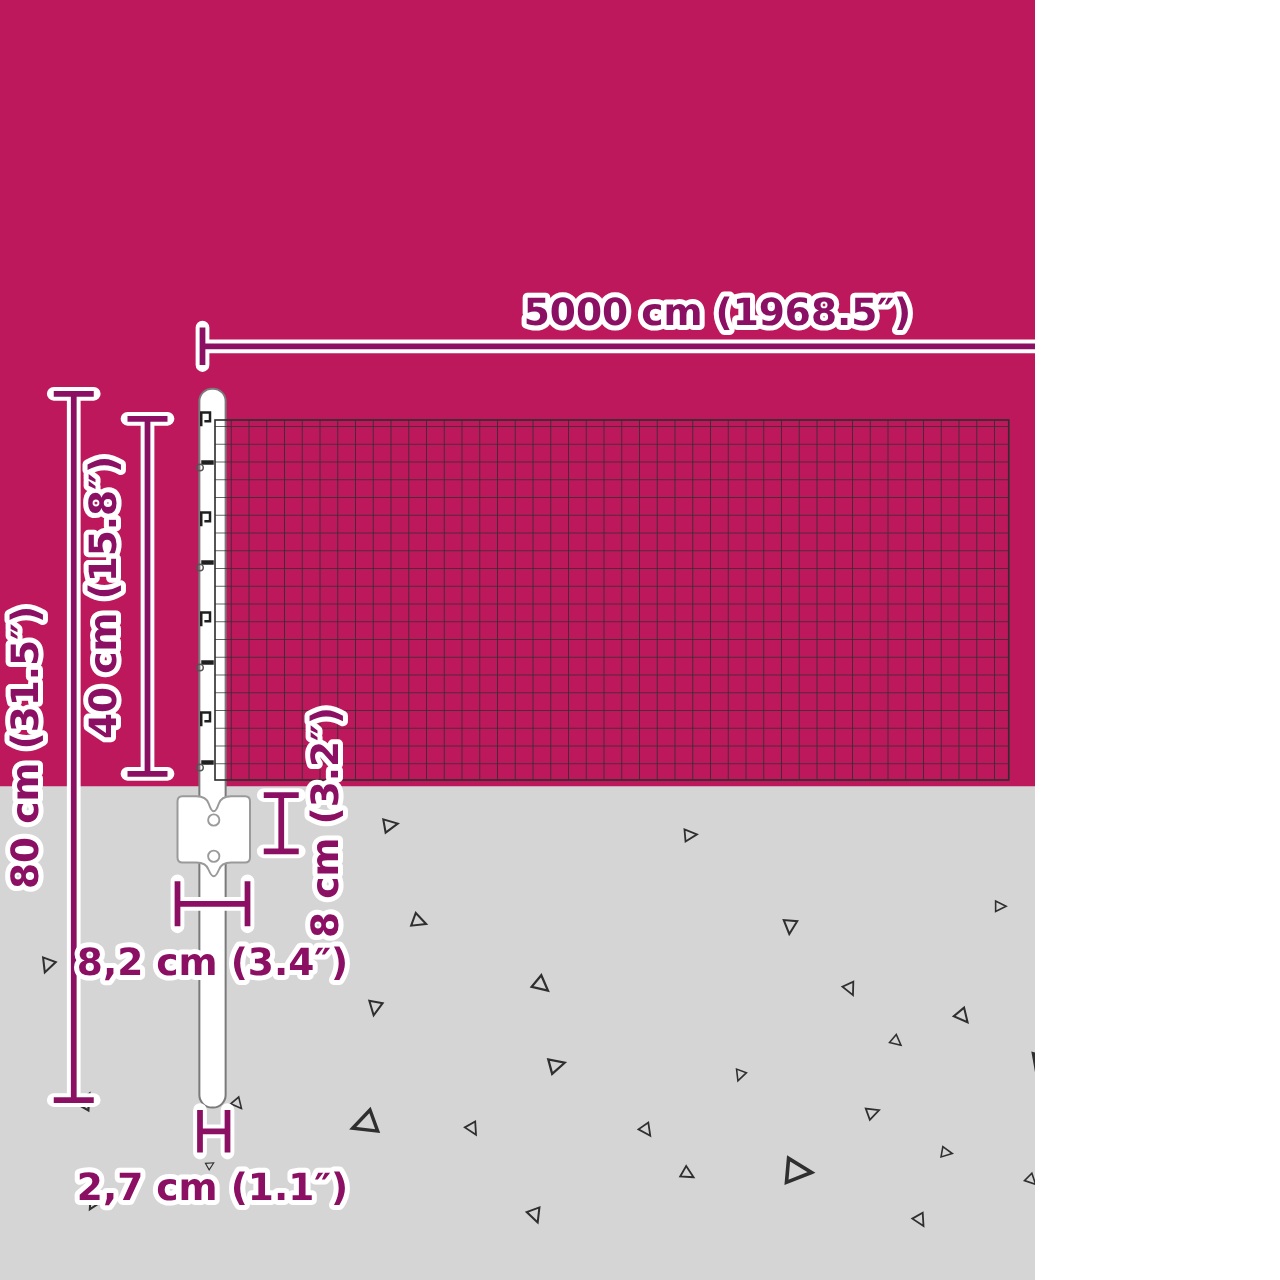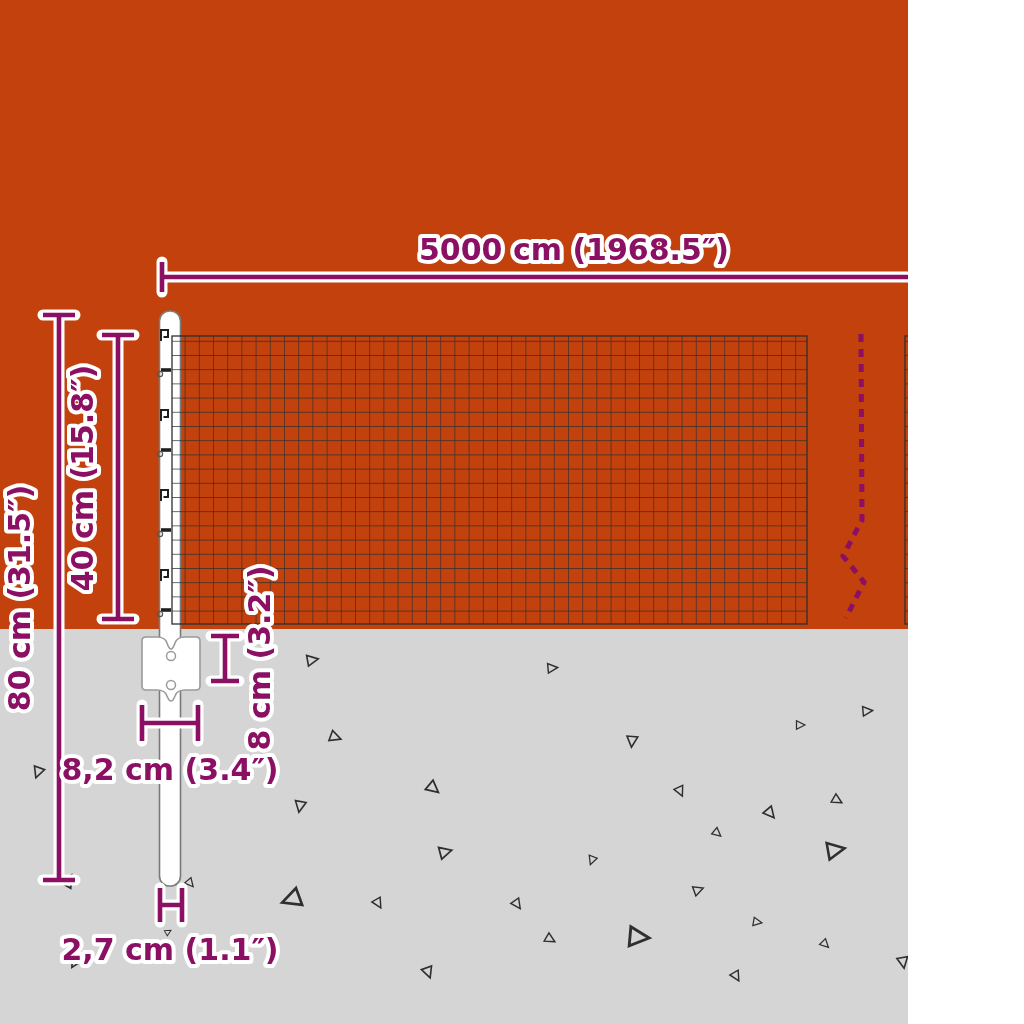--- a/index.html
+++ b/index.html
@@ -1,16 +1,16 @@
 <!DOCTYPE html>
 <html><head>
 <meta charset="utf-8">
 <style>
   html,body{margin:0;padding:0;background:#fff;}
-  .canvas{width:908px;height:1024px;position:relative;background:#c2410c;overflow:hidden;}
+  .canvas{width:828px;height:1024px;position:relative;background:#be185d;overflow:hidden;}
   svg{display:block;}
   .dim-label{
     font-family:"DejaVu Sans",sans-serif;
     font-weight:bold;
     font-size:30px;
     fill:#8B1063;
     stroke:#ffffff;
     stroke-width:8px;
     stroke-linejoin:round;
     paint-order:stroke;

